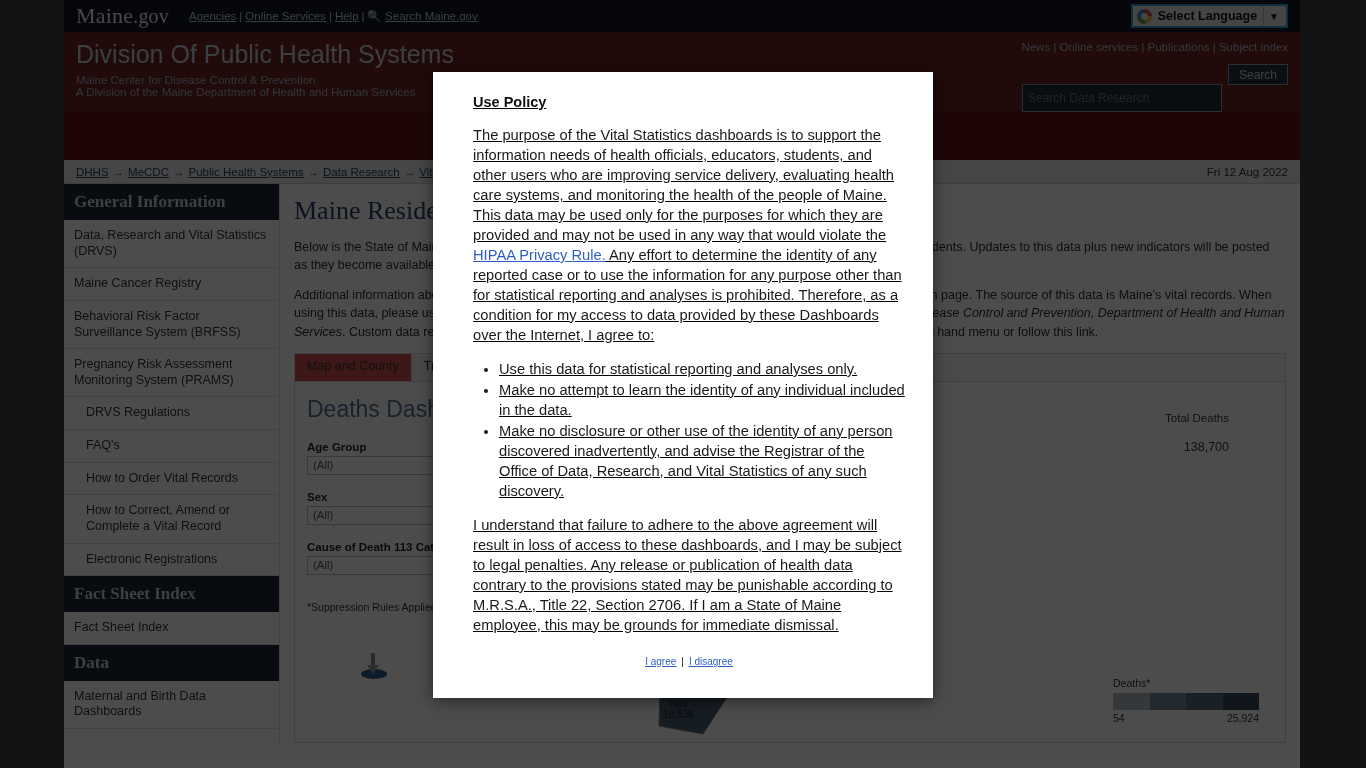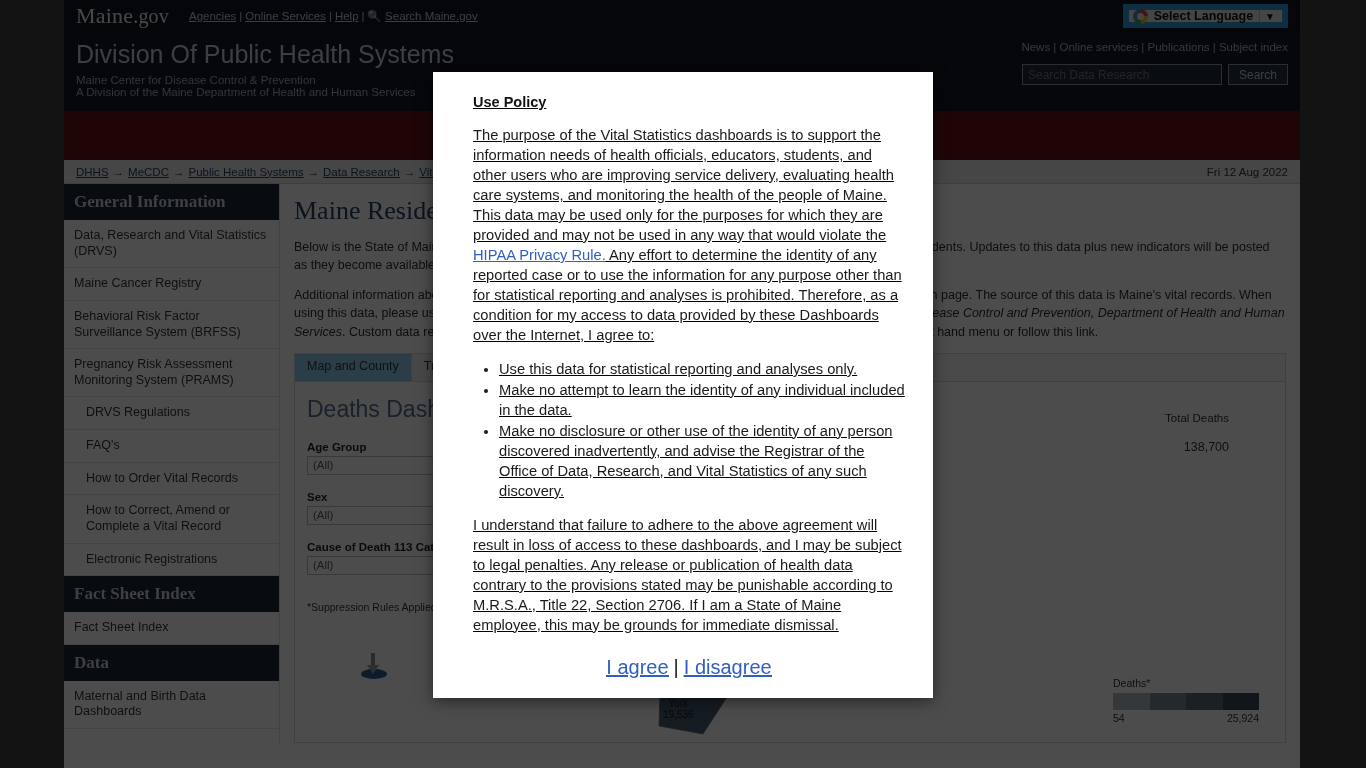--- a/index.html
+++ b/index.html
@@ -38,52 +38,53 @@
     letter-spacing:0.2px; margin-right:20px; position:relative;
   }
   .maine-logo .dotgov { font-size:20px; }
   .maine-links { font-size:11.5px; color:#c3ced8; }
   .maine-links a { color:#c3ced8; text-decoration:underline; }
   .maine-links .sep { margin:0 3px; text-decoration:none; }
   .search-maine { white-space:nowrap; }
 
   .lang-widget {
     position:absolute; right:12px; top:4px;
-    background:#e6e6e6; border:6px solid #0ea5e9;
+    background:#e6e6e6; border:2px solid #0ea5e9;
     height:24px; display:flex; align-items:center;
     font-size:12.5px; color:#111; padding:0 2px 0 4px;margin-left:16px;
   }
   .g-logo {
     width:15px; height:15px; margin-right:6px; border-radius:50%;
     background: conic-gradient(#ea4335 0 25%, #fbbc05 0 50%, #34a853 0 75%, #4285f4 0 100%);
     position:relative;
   }
   .g-logo::after{ content:""; position:absolute; left:4px; top:4px; width:7px; height:7px; border-radius:50%; background:#e6e6e6;}
   .lang-label{ font-weight:bold; }
   .lang-caret { border-left:1px solid #b5b5b5; margin-left:6px; padding:0 5px; height:100%; display:flex; align-items:center; font-size:10px; }
 
   
   .div-header {
-    background:#0f172a; color:#c9d4de; padding:8px 16px 10px 12px;
+    background:#7f1d1d; color:#c9d4de; padding:8px 16px 10px 12px;
     position:relative; height:79px;
   }
   .div-title { font-size:25px; color:#c6d2dd; font-weight:normal; line-height:1.15; }
   .div-sub1 { font-size:11.5px; color:#9fb0c0; margin-top:5px; }
   .div-sub2 { font-size:11.5px; color:#9fb0c0; }
 
   .util-links {
     position:absolute; right:12px; top:9px;
     font-size:11.5px; color:#aebbc8;
   }
   .util-links a { color:#aebbc8; text-decoration:none; }
   .search-row { position:absolute; right:12px; top:32px; display:flex; }
   .search-row input {
-    width:200px; height:21px; font-size:12px; padding:2px 5px;
+    width:200px; height:28px; font-size:12px; padding:2px 5px;
     border:1px solid #8a9aa8; background:#1b2b3e; color:#8e9aa6;
     font-family:"Liberation Sans", sans-serif;
+    margin-top:20px;
   }
   .search-row button {
     height:21px; margin-left:6px; font-size:12px; padding:0 10px;
     border:1px solid #8a9aa8; background:#223449; color:#c4cfda;
     font-family:"Liberation Sans", sans-serif; cursor:pointer;
   }
 
   
   .covid-banner {
     background:#7b0e12; height:49px;
@@ -128,21 +129,21 @@
   .main p a { color:#1b3f73; text-decoration:underline; }
   .main em { font-style:italic; }
 
   
   .viz { border:1px solid #d6d6d6; margin-top:6px; background:#fff; }
   .viz-tabs { display:flex; border-bottom:1px solid #d6d6d6; background:#f6f6f6; height:28px; }
   .viz-tab {
     font-size:12.5px; color:#333; padding:5px 12px;
     border-right:1px solid #d6d6d6; background:#f0f0f0;
   }
-  .viz-tab.active { background:#7dd3fc; }
+  .viz-tab.active { background:#ef4444; }
   .viz-body { display:flex; height:360px; }
   .viz-left { width:332px; flex:0 0 332px; padding:14px 12px; }
   .viz-title { font-size:23px; color:#4a6fa5; margin-bottom:18px; }
   .filter-label { font-size:11.5px; color:#222; margin-bottom:3px; font-weight:bold; }
   .filter-box {
     border:1px solid #bdbdbd; height:19px; font-size:11.5px;
     color:#555; padding:1px 5px; background:#fff; margin-bottom:16px;
     display:flex; align-items:center; width:236px;
   }
   .suppress-note { font-size:10.5px; color:#333; margin-top:26px; }
@@ -176,21 +177,21 @@
     background:#ffffff; padding:22px 28px 10px 40px;
     box-shadow:0 3px 14px rgba(0,0,0,0.5);
     overflow:hidden;
     text-decoration:underline;
   }
   #modal h2 { font-size:14.5px; margin:0 0 16px 0; color:#111; font-weight:bold; }
   #modal p { font-size:14.7px; line-height:1.36; color:#1a1a1a; margin:0 0 14px 0; }
   #modal ul { margin:0 0 14px 0; padding-left:26px; }
   #modal li { font-size:14.7px; line-height:1.36; color:#1a1a1a; margin-bottom:1px; }
   #modal a { color:#2f5fc0; text-decoration:underline; }
-  .modal-actions { text-align:center; font-size:20px; margin-top:20px; color:#1a1a1a; }
+  .modal-actions { text-align:center; font-size:10px; margin-top:20px; color:#1a1a1a; }
   .modal-actions a { color:#2f5fc0; text-decoration:underline; }
   .modal-actions .bar { margin:0 5px; }
 </style>
 </head>
 <body>
 
 <div id="page">
   <div class="page-gutter left"></div>
   <div class="page-gutter right"></div>
 

